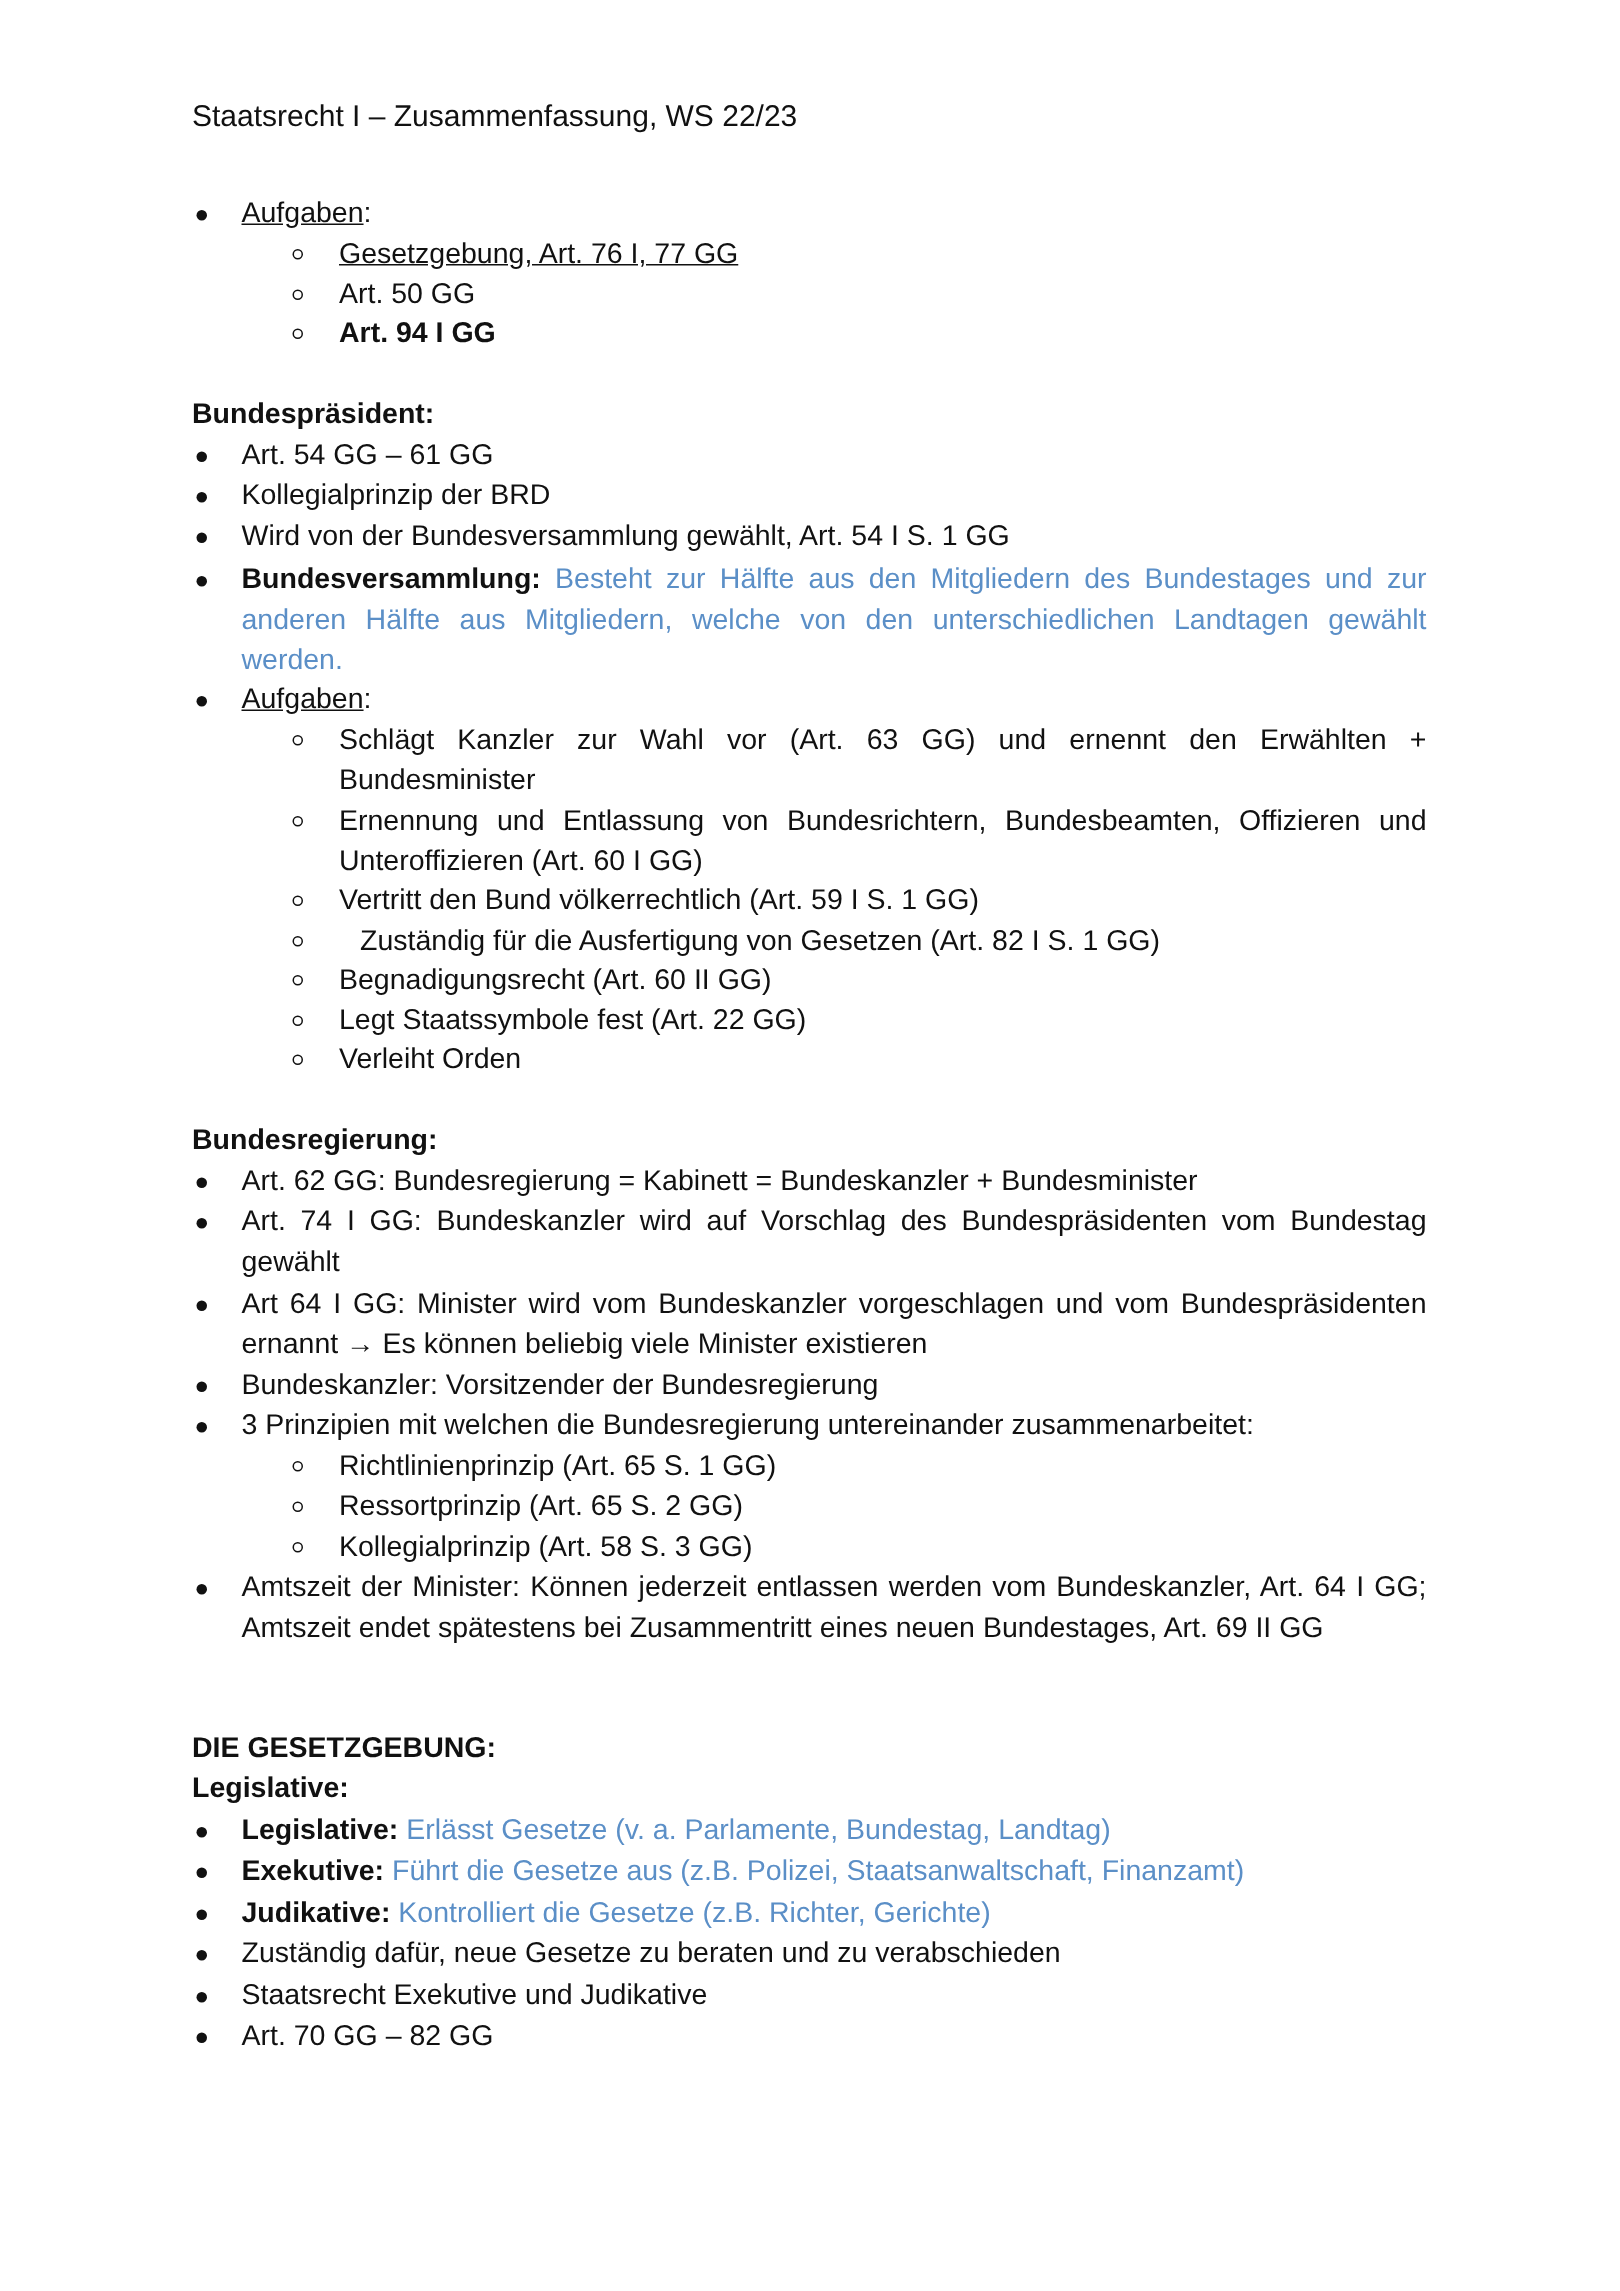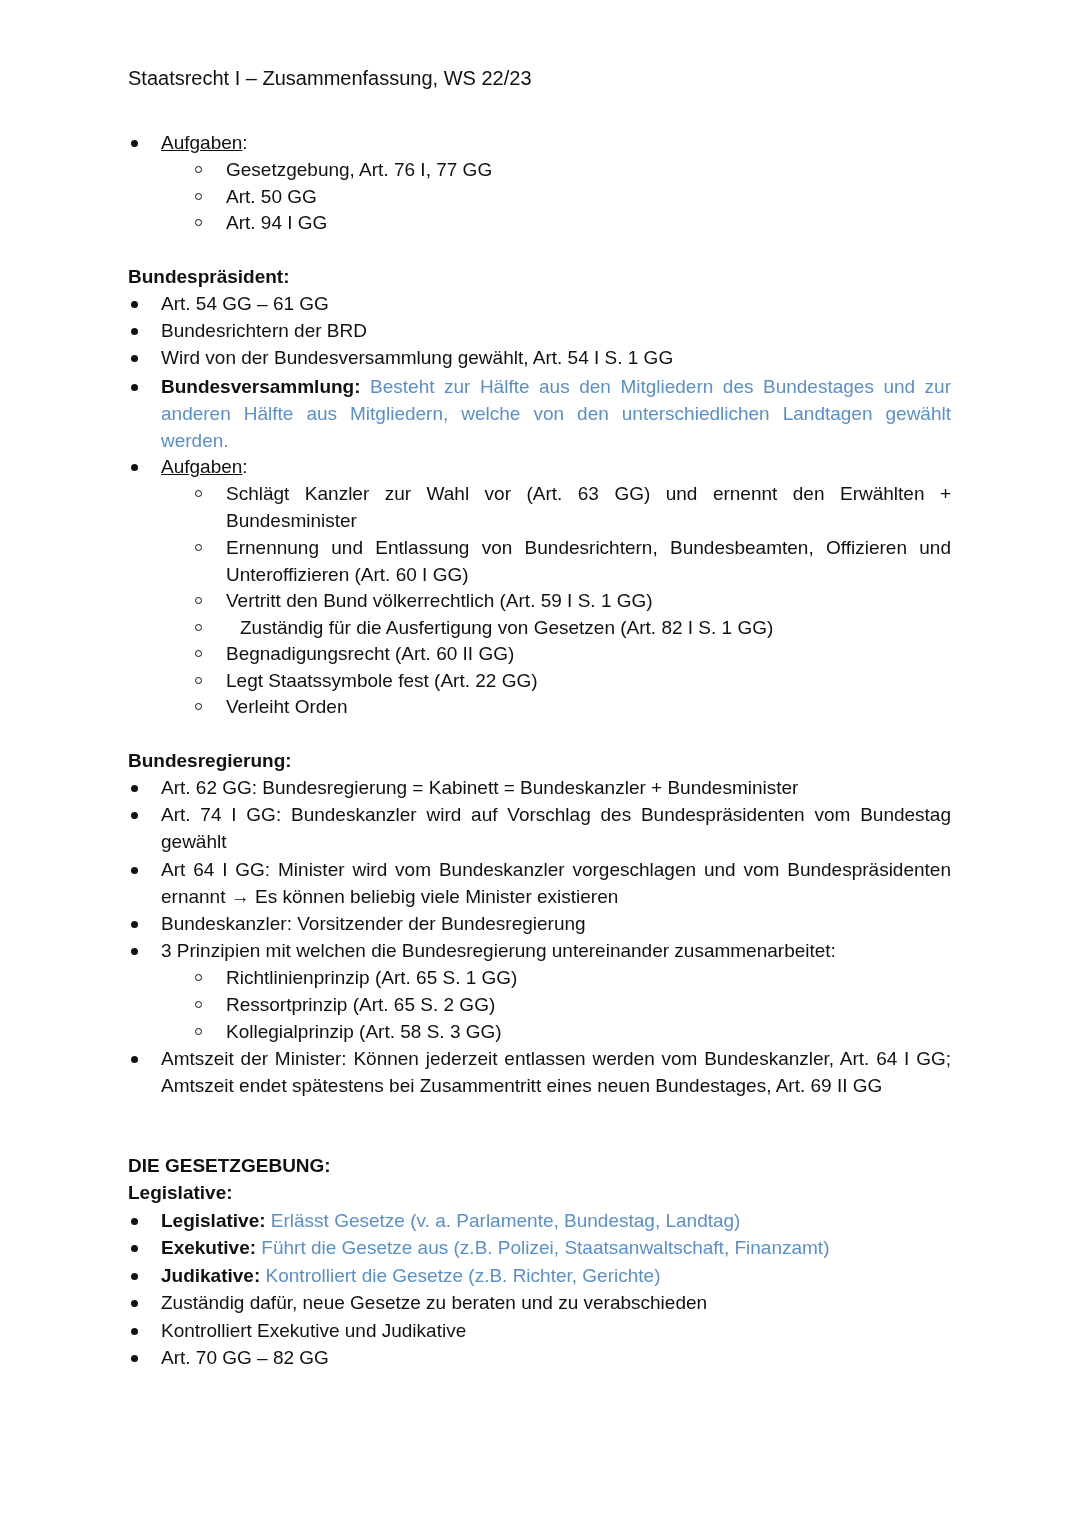--- a/index.html
+++ b/index.html
@@ -34,39 +34,39 @@
 <div class="page">
 
   <div class="hdr">Staatsrecht I – Zusammenfassung, WS 22/23</div>
 
   <div class="line b1" style="top:130px;">
     <span class="dot"></span>
     <span class="txt"><span class="u">Aufgaben</span>:</span>
   </div>
   <div class="line" style="top:157px;left:0;">
     <span class="circ"></span>
-    <span style="position:absolute;left:226px;">Gesetzgebung, Art. 76 I, 77 GG</span>
+    <span style="position:absolute;left:226px;text-decoration:underline;">Gesetzgebung, Art. 76 I, 77 GG</span>
   </div>
   <div class="line" style="top:184px;left:0;">
     <span class="circ"></span>
     <span style="position:absolute;left:226px;">Art. 50 GG</span>
   </div>
   <div class="line" style="top:210px;left:0;">
     <span class="circ"></span>
-    <span style="position:absolute;left:226px;">Art. 94 I GG</span>
+    <span style="position:absolute;left:226px;font-weight:bold;">Art. 94 I GG</span>
   </div>
 
   <div class="head" style="top:264px;">Bundespräsident:</div>
   <div class="line b1" style="top:291px;">
     <span class="dot"></span>
     <span class="txt">Art. 54 GG – 61 GG</span>
   </div>
   <div class="line b1" style="top:318px;">
     <span class="dot"></span>
-    <span class="txt">Bundesrichtern der BRD</span>
+    <span class="txt">Kollegialprinzip der BRD</span>
   </div>
   <div class="line b1" style="top:345px;">
     <span class="dot"></span>
     <span class="txt">Wird von der Bundesversammlung gewählt, Art. 54 I S. 1 GG</span>
   </div>
   <div class="line b1" style="top:374px;">
     <span class="dot"></span>
   </div>
   <div class="wrap" style="top:374px;">
     <span class="bold">Bundesversammlung:</span>
@@ -160,20 +160,20 @@
   <div class="line b1" style="top:1263px;">
     <span class="dot"></span>
     <span class="txt"><span class="bold">Judikative:</span> <span class="blue">Kontrolliert die Gesetze (z.B. Richter, Gerichte)</span></span>
   </div>
   <div class="line b1" style="top:1290px;">
     <span class="dot"></span>
     <span class="txt">Zuständig dafür, neue Gesetze zu beraten und zu verabschieden</span>
   </div>
   <div class="line b1" style="top:1318px;">
     <span class="dot"></span>
-    <span class="txt">Kontrolliert Exekutive und Judikative</span>
+    <span class="txt">Staatsrecht Exekutive und Judikative</span>
   </div>
   <div class="line b1" style="top:1345px;">
     <span class="dot"></span>
     <span class="txt">Art. 70 GG – 82 GG</span>
   </div>
 
 </div>
 
 </body></html>

